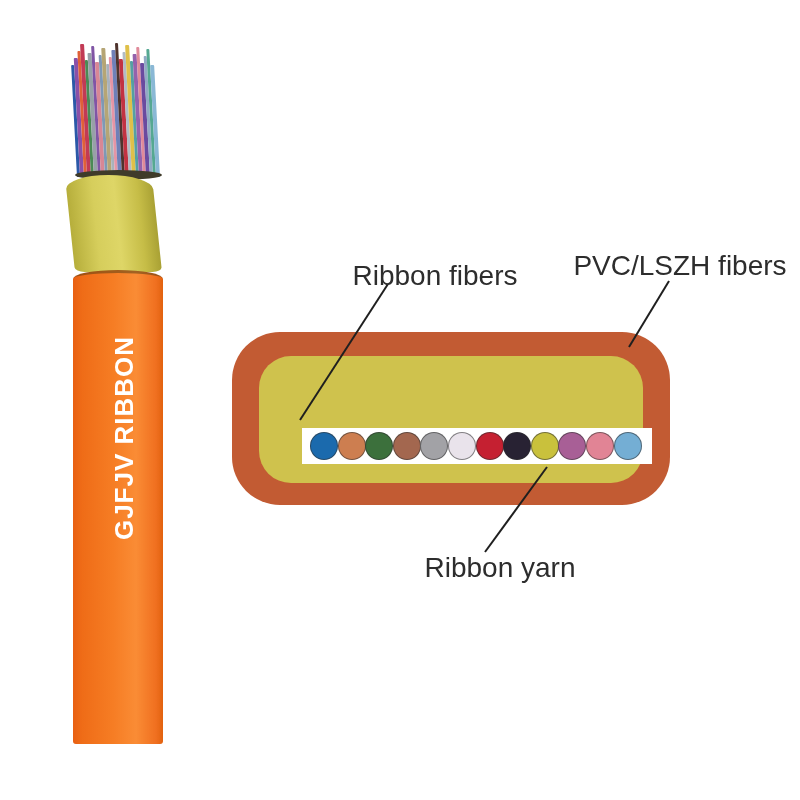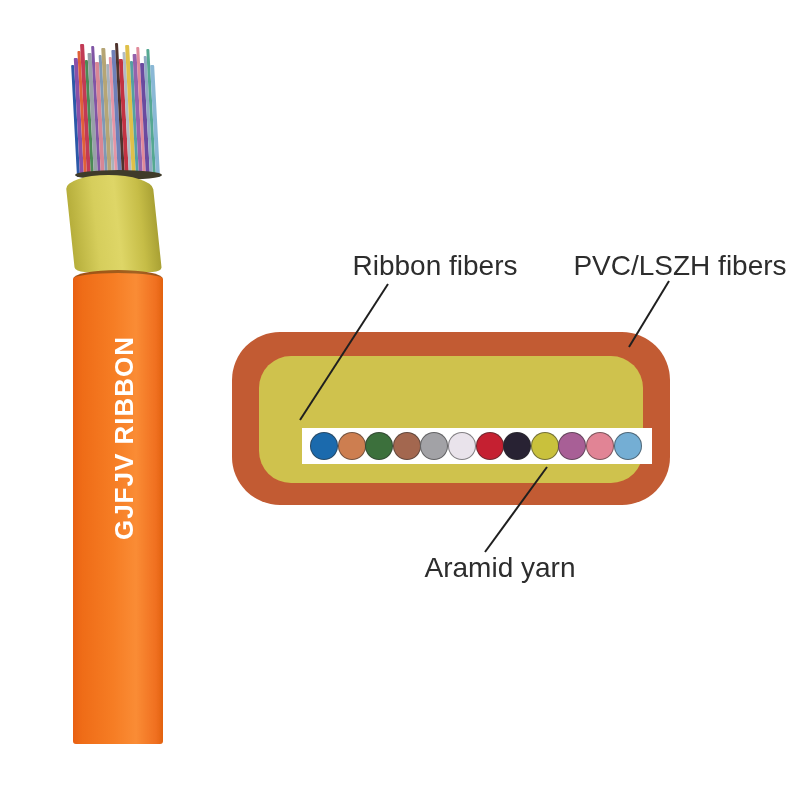--- a/index.html
+++ b/index.html
@@ -126,15 +126,15 @@
       </div>
   </div>
 </div>
 
 <svg class="overlay" width="800" height="800">
   <line x1="388" y1="284" x2="300" y2="420"></line>
   <line x1="669" y1="281" x2="629" y2="347"></line>
   <line x1="547" y1="467" x2="485" y2="552"></line>
 </svg>
 
-<div class="label" style="left:435px;top:250px;">Ribbon fibers</div>
+<div class="label" style="left:435px;top:260px;">Ribbon fibers</div>
 <div class="label" style="left:680px;top:250px;">PVC/LSZH fibers</div>
-<div class="label" style="left:500px;top:552px;">Aramid yarn</div>
+<div class="label" style="left:500px;top:552px;">Ribbon yarn</div>
 
 </body></html>

